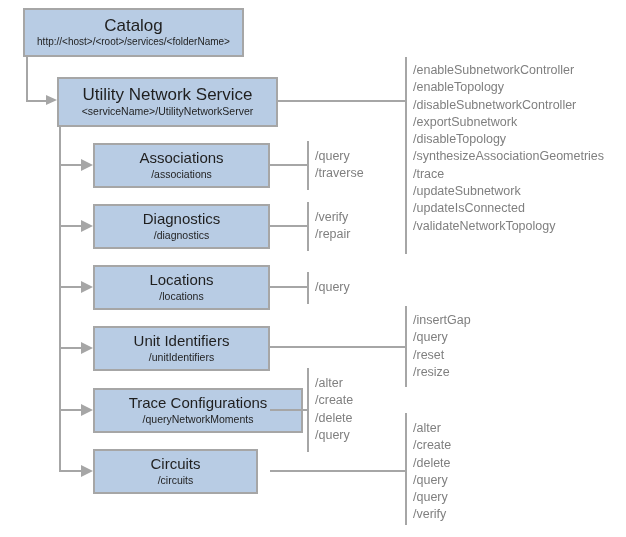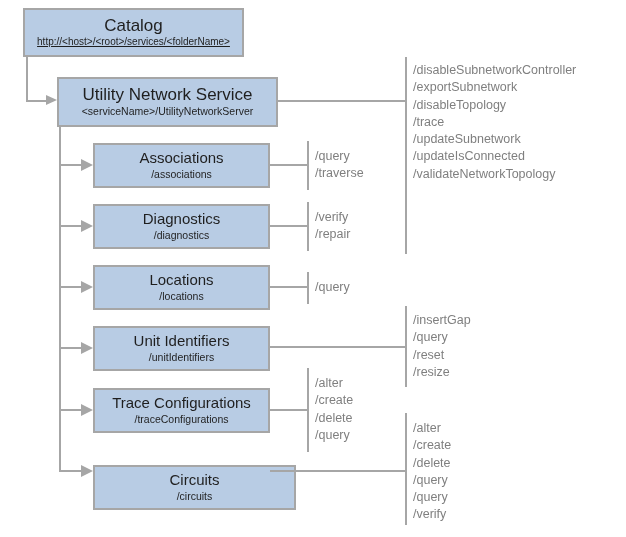--- a/index.html
+++ b/index.html
@@ -10,21 +10,21 @@
   .node{
     position:absolute;box-sizing:border-box;
     background:#b8cce4;border:2px solid #a6a6a6;
     display:flex;flex-direction:column;align-items:center;justify-content:center;
     text-align:center;
   }
   .node-title{color:#1f1f1f;line-height:1.12;white-space:nowrap;}
   .node--lg .node-title{font-size:17px;}
   .node--sm .node-title{font-size:15px;}
   .node-sub{color:#1f1f1f;font-size:10.5px;line-height:1.25;white-space:nowrap;margin-top:1px;}
-  .node-sub--url{font-size:10px;text-decoration:underline;}
+  .node-sub--url{font-size:10px;}
   .vline,.hline,.opbar{position:absolute;background:#a6a6a6;}
   .vline,.opbar{width:2px;}
   .hline{height:2px;}
   .arrow{
     position:absolute;width:0;height:0;
     border-top:6px solid transparent;border-bottom:6px solid transparent;
     border-left:12px solid #a6a6a6;
   }
   .arrow--sm{border-top-width:5px;border-bottom-width:5px;border-left-width:11px;}
   .ops{
@@ -46,23 +46,26 @@
   <div class="arrow arrow--sm" style="left:46px;top:95px;"></div>
 
   <div class="node node--lg" style="left:57px;top:77px;width:221px;height:50px;">
     <div class="node-title">Utility Network Service</div>
     <div class="node-sub">&lt;serviceName&gt;/UtilityNetworkServer</div>
   </div>
 
   <div class="hline" style="left:278px;top:100px;width:127px;"></div>
   <div class="opbar" style="left:405px;top:57px;height:197px;"></div>
   <div class="ops" style="left:413px;top:62px;">
+      <div>/enableSubnetworkController</div>
+      <div>/enableTopology</div>
       <div>/disableSubnetworkController</div>
       <div>/exportSubnetwork</div>
       <div>/disableTopology</div>
+      <div>/synthesizeAssociationGeometries</div>
       <div>/trace</div>
       <div>/updateSubnetwork</div>
       <div>/updateIsConnected</div>
       <div>/validateNetworkTopology</div>
     </div>
 
   <div class="vline" style="left:59px;top:127px;height:345px;"></div>
 
   <div class="hline" style="left:59px;top:164px;width:23px;"></div>
   <div class="arrow" style="left:81px;top:159px;"></div>
@@ -115,34 +118,34 @@
   </div>
   <div class="hline" style="left:270px;top:346px;width:135px;"></div>
   <div class="opbar" style="left:405px;top:306px;height:81px;"></div>
   <div class="ops" style="left:413px;top:312px;">
       <div>/insertGap</div>
       <div>/query</div>
       <div>/reset</div>
       <div>/resize</div>
     </div>
 
-  <div class="node node--sm" style="left:93px;top:388px;width:177px;height:45px;">
+  <div class="node node--sm" style="left:93px;top:388px;width:210px;height:45px;">
     <div class="node-title">Trace Configurations</div>
-    <div class="node-sub">/traceConfigurations</div>
+    <div class="node-sub">/queryNetworkMoments</div>
   </div>
   <div class="hline" style="left:270px;top:409px;width:37px;"></div>
   <div class="opbar" style="left:307px;top:368px;height:84px;"></div>
   <div class="ops" style="left:315px;top:375px;">
       <div>/alter</div>
       <div>/create</div>
       <div>/delete</div>
       <div>/query</div>
     </div>
 
-  <div class="node node--sm" style="left:93px;top:465px;width:203px;height:45px;">
+  <div class="node node--sm" style="left:93px;top:449px;width:165px;height:45px;">
     <div class="node-title">Circuits</div>
     <div class="node-sub">/circuits</div>
   </div>
   <div class="hline" style="left:270px;top:470px;width:135px;"></div>
   <div class="opbar" style="left:405px;top:413px;height:112px;"></div>
   <div class="ops" style="left:413px;top:420px;">
       <div>/alter</div>
       <div>/create</div>
       <div>/delete</div>
       <div>/query</div>

